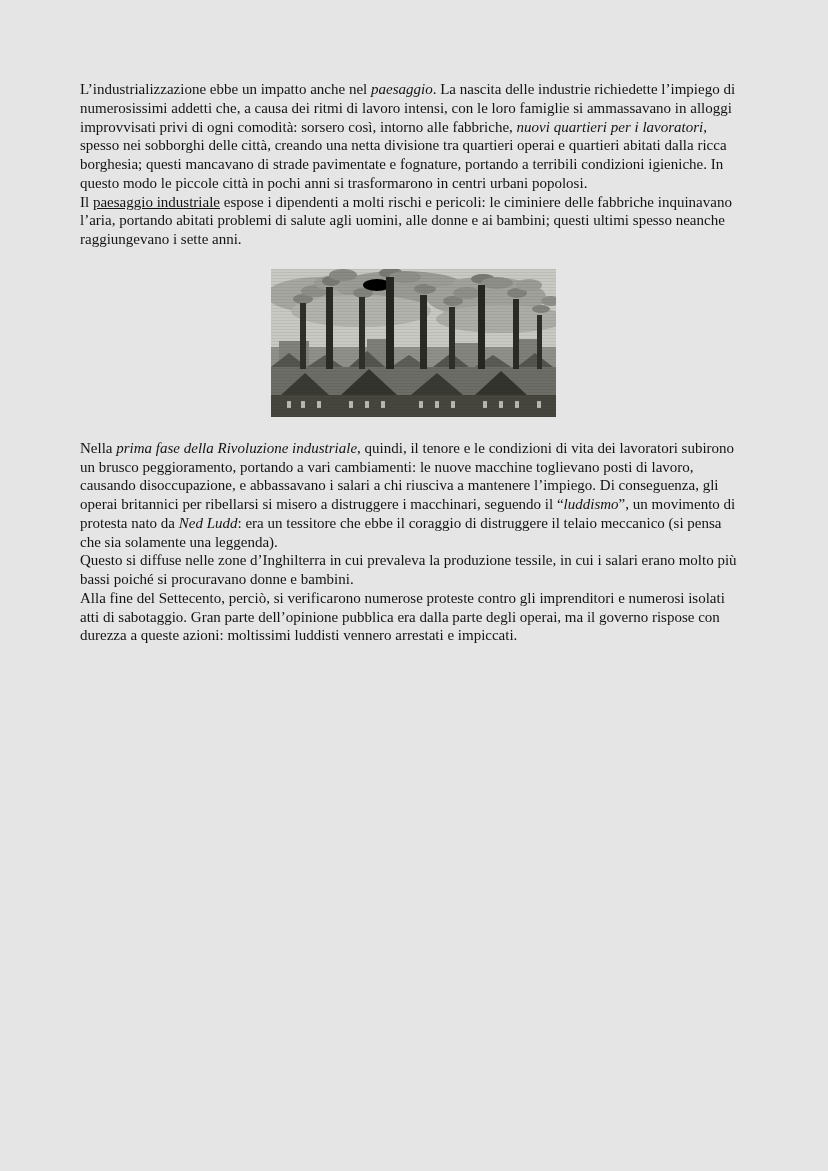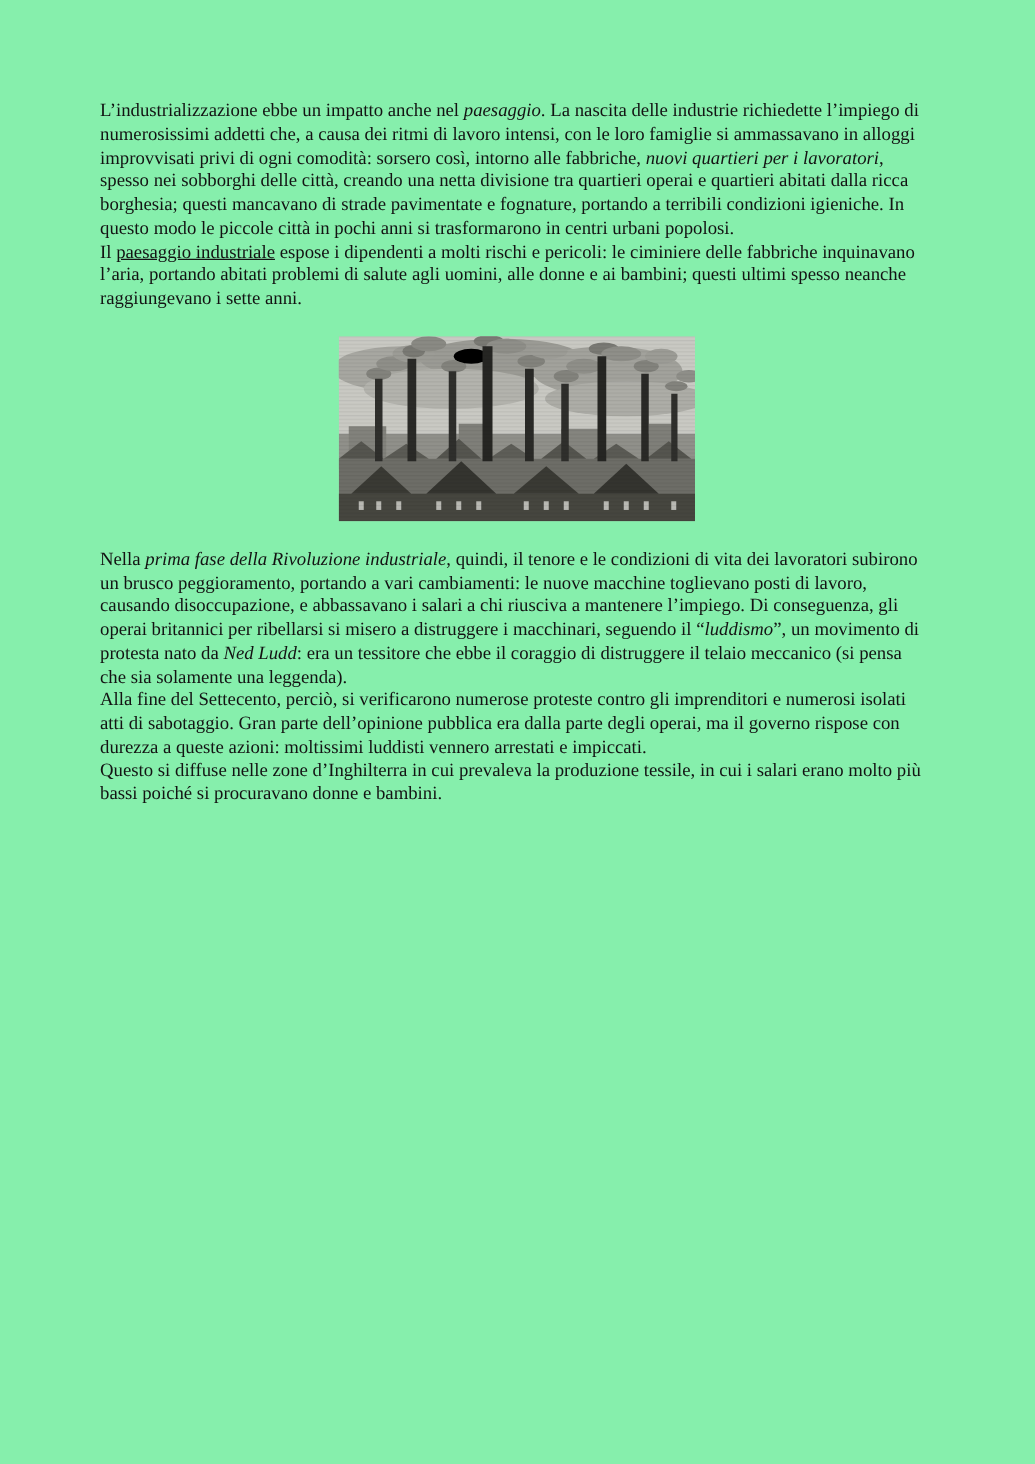--- a/index.html
+++ b/index.html
@@ -5,21 +5,21 @@
   html, body {
     margin: 0;
     padding: 0;
     background: #ffffff;
   }
   .page {
     position: relative;
     width: 828px;
     height: 1171px;
     margin: 0 auto;
-    background: #86efac;
+    background: #e5e5e5;
     box-sizing: border-box;
     padding: 80px 82px 40px 80px;
     font-family: "Liberation Serif", serif;
     font-size: 15px;
     line-height: 1.25;
     color: #131313;
     overflow: hidden;
   }
   .para {
     margin: 0;
@@ -131,17 +131,17 @@
         <pattern id="hatch" width="2" height="3" patternUnits="userSpaceOnUse">
           <rect width="2" height="1" fill="rgba(0,0,0,0.06)"></rect>
         </pattern>
       </defs>
       <rect x="0" y="0" width="285" height="148" fill="url(#hatch)"></rect>
     </svg>
   </figure>
 
   <p class="para"><span class="run">Nella </span><span class="run italic">prima fase della Rivoluzione industriale</span><span class="run">, quindi, il tenore e le condizioni di vita dei lavoratori subirono un brusco peggioramento, portando a vari cambiamenti: le nuove macchine toglievano posti di lavoro, causando disoccupazione, e abbassavano i salari a chi riusciva a mantenere l’impiego. Di conseguenza, gli operai britannici per ribellarsi si misero a distruggere i macchinari, seguendo il “</span><span class="run italic">luddismo</span><span class="run">”, un movimento di protesta nato da </span><span class="run italic">Ned Ludd</span><span class="run">: era un tessitore che ebbe il coraggio di distruggere il telaio meccanico (si pensa che sia solamente una leggenda).</span></p>
 
+  <p class="para"><span class="run">Questo si diffuse nelle zone d’Inghilterra in cui prevaleva la produzione tessile, in cui i salari erano molto più bassi poiché si procuravano donne e bambini.</span></p>
+
   <p class="para"><span class="run">Alla fine del Settecento, perciò, si verificarono numerose proteste contro gli imprenditori e numerosi isolati atti di sabotaggio. Gran parte dell’opinione pubblica era dalla parte degli operai, ma il governo rispose con durezza a queste azioni: moltissimi luddisti vennero arrestati e impiccati.</span></p>
-
-  <p class="para"><span class="run">Questo si diffuse nelle zone d’Inghilterra in cui prevaleva la produzione tessile, in cui i salari erano molto più bassi poiché si procuravano donne e bambini.</span></p>
 
 </div>
 
 </body></html>

